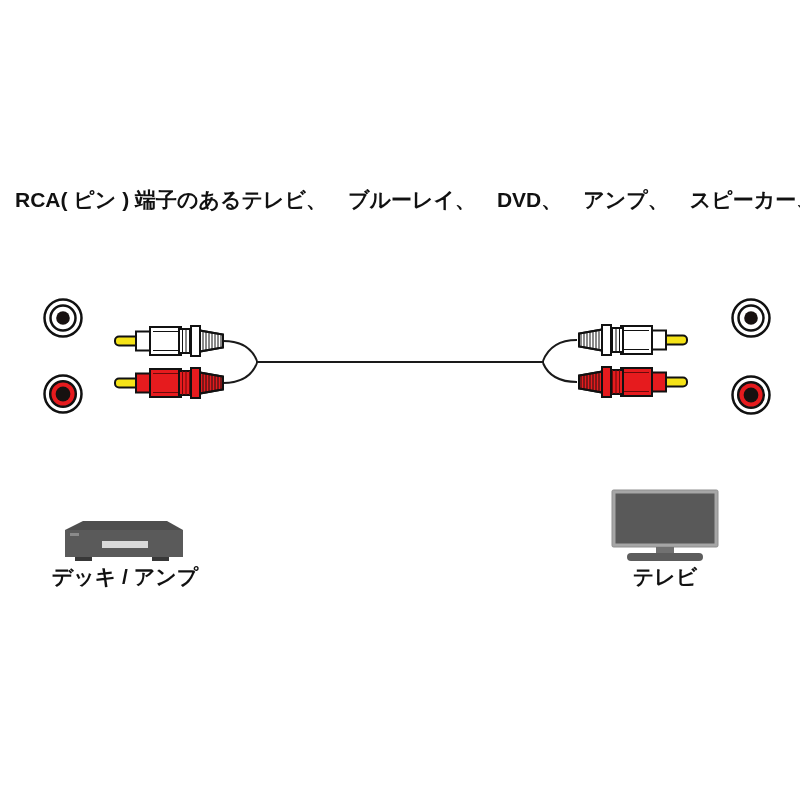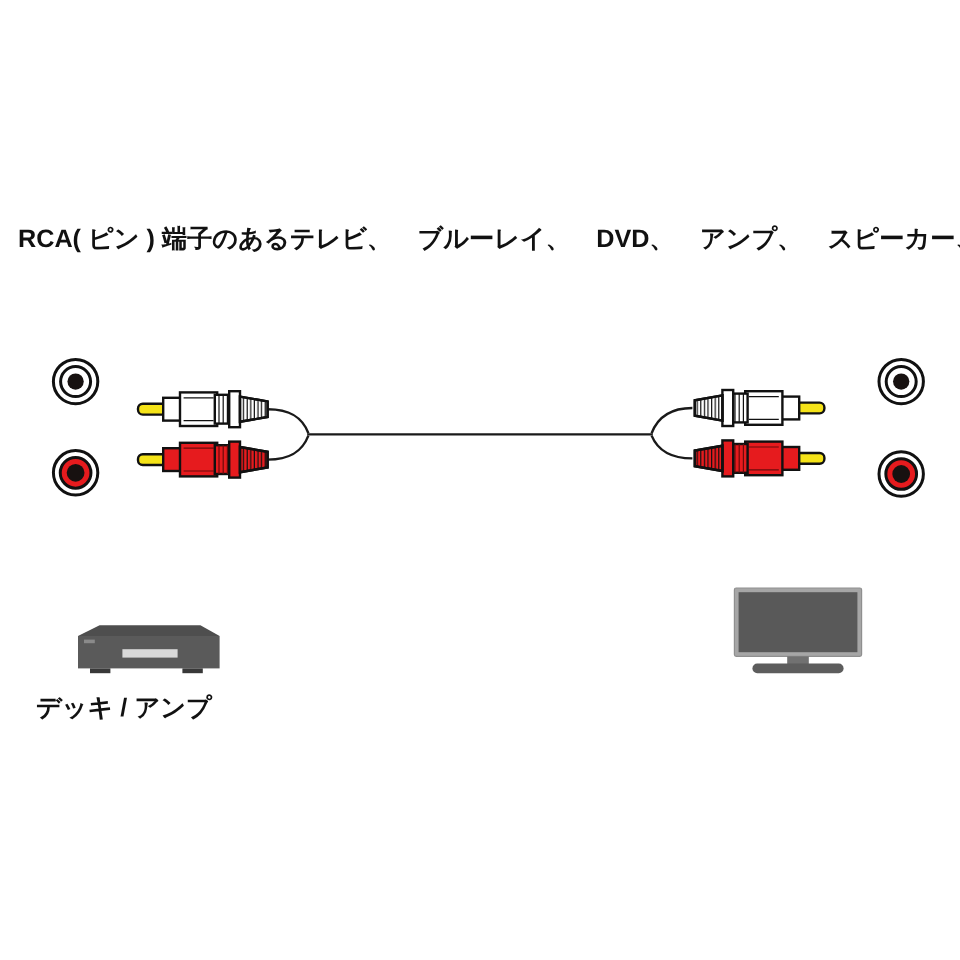--- a/index.html
+++ b/index.html
@@ -36,25 +36,25 @@
   .jring { fill:#ffffff; stroke:#111111; stroke-width:2.5; }
   .jred  { fill:#e61b1e; stroke:#111111; stroke-width:2.5; }
   .jdot  { fill:#171110; }
 
   
   .deck-svg { position:absolute; left:40px; top:515px; width:170px; height:55px; }
   .tv-svg   { position:absolute; left:600px; top:485px; width:130px; height:80px; }
 
   .device-label {
     position:absolute;
-    top:576px;
+    top:563px;
     font-size:21px;
     font-weight:bold;
     color:#111111;
-    text-align:left;
+    text-align:center;
     white-space:nowrap;
   }
   .deck-label { left:30px; width:190px; }
   .tv-label   { left:595px; width:140px; }
 </style>
 </head>
 <body>
 
 <div class="canvas">
 
@@ -137,14 +137,15 @@
   </svg>
 
   <svg class="tv-svg" viewBox="0 0 130 80">
     <rect x="12" y="5" width="106" height="57" rx="1.5" fill="#a6a6a6" stroke="#8f8f8f" stroke-width="1"></rect>
     <rect x="15.5" y="8.5" width="99" height="50" fill="#595959"></rect>
     <rect x="56" y="62" width="18" height="7" fill="#717171"></rect>
     <rect x="27" y="68" width="76" height="8" rx="4" fill="#5d5d5d"></rect>
   </svg>
 
   <div class="device-label deck-label">デッキ / アンプ</div>
+  <div class="device-label tv-label">テレビ</div>
 
 </div>
 
 </body></html>

